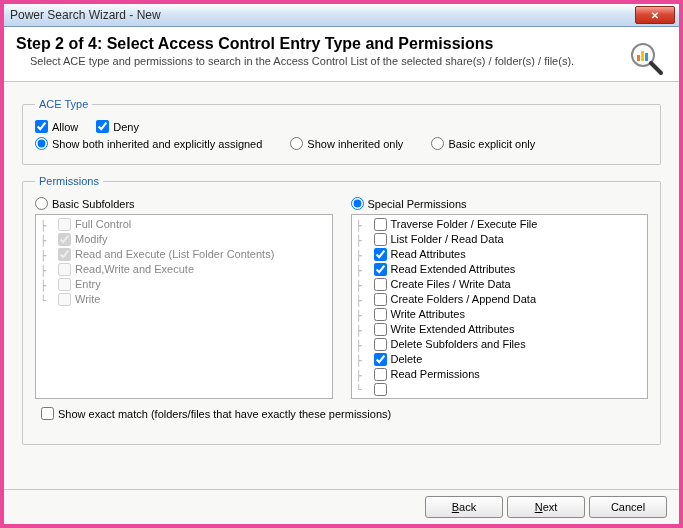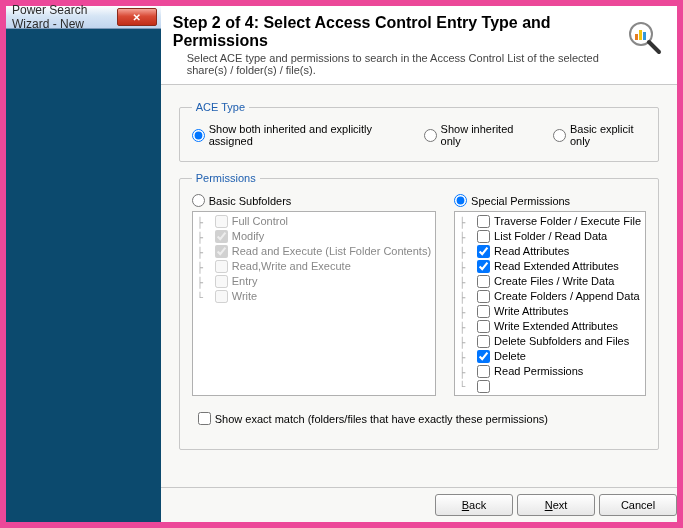--- a/index.html
+++ b/index.html
@@ -7,22 +7,22 @@
     padding: 0;
     font-family: "Segoe UI", Tahoma, Arial, sans-serif;
     font-size: 11px;
     background: #ece9d8;
   }
   .window {
     width: 683px;
     height: 528px;
     background: #0c4a6e;
     display: flex;
-    flex-direction: row;
-    border: 6px solid #ec4899;
+    flex-direction: column;
+    border: 4px solid #ec4899;
     box-sizing: border-box;
   }
   .titlebar {
     height: 22px;
     background: linear-gradient(to bottom, #fefeff 0%, #d6e5f5 45%, #c1d5ee 100%);
     border-bottom: 1px solid #7a98b8;
     display: flex;
     align-items: center;
     padding: 0 4px 0 6px;
     color: #2b2b2b;
@@ -53,21 +53,21 @@
     position: relative;
     background: #fff;
     border-bottom: 1px solid #c8c8c8;
   }
   .header-title {
     font-weight: bold;
     font-size: 16px;
     color: #000;
   }
   .header-sub {
-    margin: 2px 0 0 14px;
+    margin: 2px 0 6px 14px;
     color: #444;
   }
   .header-icon {
     position: absolute;
     right: 14px;
     top: 14px;
     width: 36px;
     height: 36px;
   }
   .body {
@@ -117,38 +117,38 @@
     height: 14px;
     color: #b0b0b0;
     font-family: monospace;
     font-size: 10px;
     text-align: left;
   }
   .tree-item input[type=checkbox]{ margin:0 2px 0 0; cursor:pointer; }
   .disabled-text { color: #888; }
   .footer {
     border-top: 1px solid #c8c8c8;
-    padding: 6px 0;
+    padding: 6px 12px;
     display: flex;
     justify-content: flex-end;
     gap: 4px;
     background: #f8f8f6;
   }
   .footer button {
     width: 78px;
     height: 22px;
     font-family: inherit;
     font-size: 11px;
     background: linear-gradient(to bottom, #fff, #e7e7e7);
     border: 1px solid #8a8a8a;
     border-radius: 3px;
     cursor: pointer;
   }
   .footer button .ul { text-decoration: underline; }
-  .exact-row { margin: 16px 0 0 6px; }
+  .exact-row { margin: 8px 0 0 6px; }
 </style>
 </head>
 <body>
 
 <div class="window">
   <div class="titlebar">
     <span class="titlebar-title">Power Search Wizard - New</span>
     <div class="close-btn">
       <span>✕</span>
     </div>
@@ -164,20 +164,30 @@
         <rect x="12" y="10" width="3" height="10" fill="#f1c40f"></rect>
         <rect x="16" y="12" width="3" height="8" fill="#3498db"></rect>
         <line x1="22" y1="22" x2="32" y2="32" stroke="#333" stroke-width="4" stroke-linecap="round"></line>
       </svg>
     </div>
 
     <div class="body">
 
       <fieldset class="group">
         <legend>ACE Type</legend>
+        <div class="row">
+          <label class="chk">
+            <input type="checkbox" id="cb-allow" checked="" style="">
+            <span>Allow</span>
+          </label>
+          <label class="chk">
+            <input type="checkbox" id="cb-deny" checked="" style="">
+            <span>Deny</span>
+          </label>
+        </div>
         <div class="row" style="gap:28px;">
           <label class="rad">
             <input type="radio" name="showmode" id="rb-both" checked="" style="">
             <span>Show both inherited and explicitly assigned</span>
           </label>
           <label class="rad">
             <input type="radio" name="showmode" id="rb-inh" style="">
             <span>Show inherited only</span>
           </label>
           <label class="rad">

